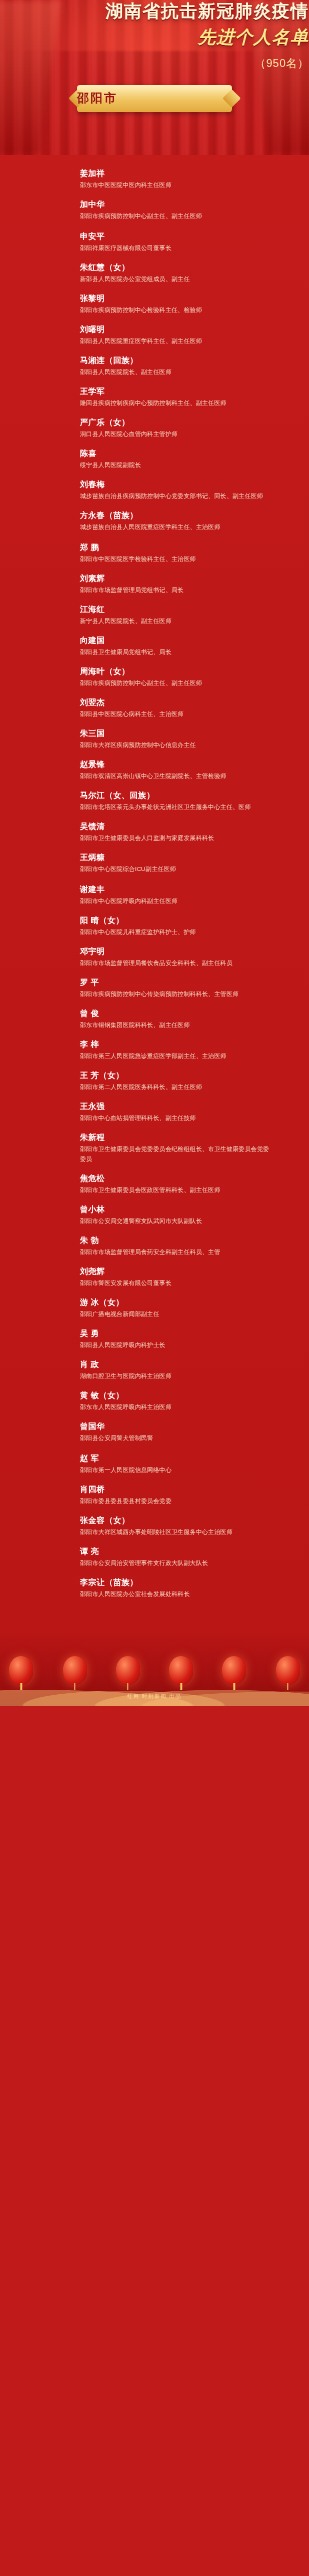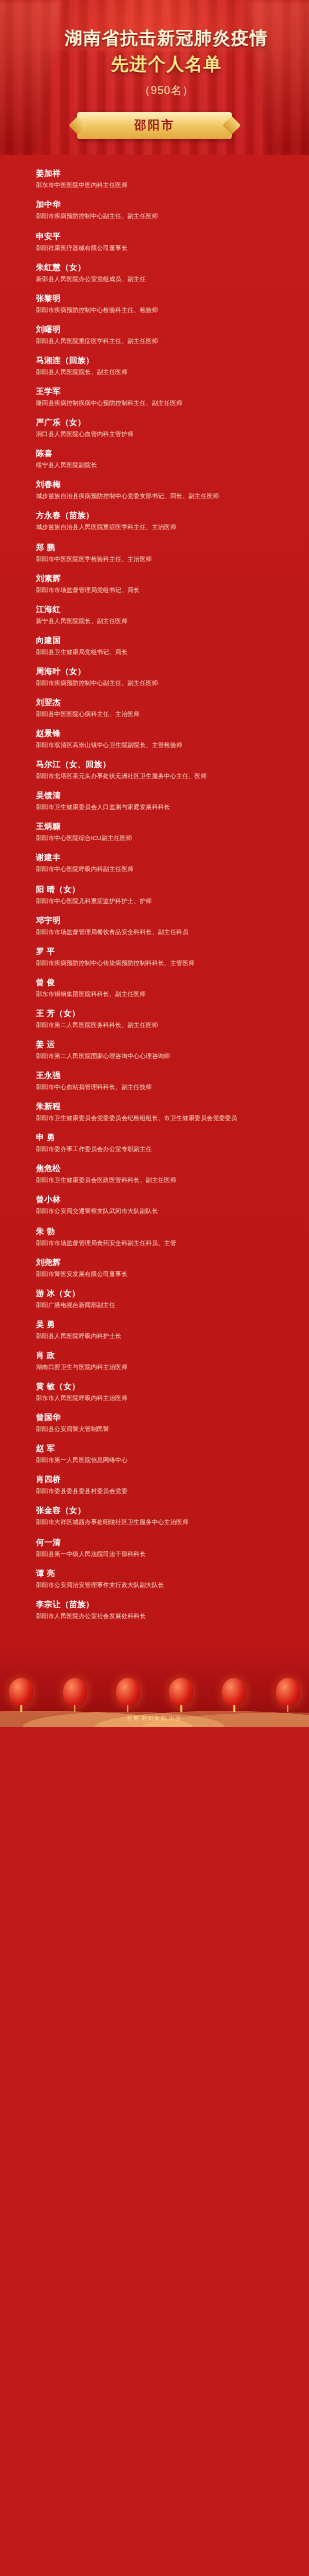--- a/index.html
+++ b/index.html
@@ -49,40 +49,40 @@
     top: 0; width: 72px; height: 155px;
     background: linear-gradient(180deg, rgba(255,120,90,.35), rgba(120,0,0,.35));
     filter: blur(3.1px);
   }
   .ribbon-left { left: -20.6px; transform: skewX(-8deg); }
   .ribbon-right { right: -20.6px; transform: skewX(8deg); }
 
   .title-wrap {
     position: relative;
     z-index: 3;
-    padding-top: 27px;
-    text-align: center;
+    text-align: right;
     margin-left: 24px;
   }
   .title-line1, .title-line2 {
     font-family: "DejaVu Sans", "Liberation Sans", sans-serif;
     font-weight: bold;
     letter-spacing: 1px;
     line-height: 1.32;
   }
   .title-line1 {
     font-size: 17.5px;
     color: #fff7d8;
     text-shadow: 0 1px 0 #8d1010, 0 2.1px 4.1px rgba(0,0,0,.35);
   }
   .title-line2 {
     font-size: 17.5px;
     margin-top: 3.1px;
     color: #ffe88a;
     text-shadow: 0 1px 0 #8d1010, 0 2.1px 4.1px rgba(0,0,0,.35);
+    font-style: italic;
   }
   .count {
     margin-top: 7.2px;
     font-size: 11px;
     color: #ffe9a8;
     letter-spacing: 0.5px;
   }
 
   
   .banner {
@@ -91,21 +91,20 @@
     width: 155px;
     margin: 0 auto;
     margin-top: 13.4px;
     height: 27px;
     background: linear-gradient(180deg, #ffe9a6 0%, #f3c košt 0%);
     background: linear-gradient(180deg, #fff0bd 0%, #f0c45f 55%, #e2a93d 100%);
     border-radius: 3.1px;
     box-shadow: 0 1.5px 4.1px rgba(0,0,0,.30);
     display: flex;
     align-items: center;
-    justify-content: center;
     font-family: Liberation Serif, serif;
   }
   .banner::before, .banner::after {
     content: "";
     position: absolute;
     top: 7.2px;
     width: 13.4px; height: 13.4px;
     background: linear-gradient(180deg, #f6d57e, #d79a2c);
     transform: rotate(45deg);
     border-radius: 1.5px;
@@ -121,20 +120,21 @@
   }
 
   
   .list {
     position: relative;
     z-index: 2;
     padding: 13.4px 36px 20.6px 36px;
   }
   .entry {
     margin-bottom: 8.8px;
+    margin-left: 44px;
   }
   .entry-name {
     font-size: 8px;
     font-weight: bold;
     color: #ffffff;
     line-height: 1.5;
     letter-spacing: 0.3px;
   }
   .entry-org {
     margin-top: 1px;
@@ -281,20 +281,24 @@
       </div>
       <div class="entry">
         <div class="entry-name">周海叶（女）</div>
         <div class="entry-org">邵阳市疾病预防控制中心副主任、副主任医师</div>
       </div>
       <div class="entry">
         <div class="entry-name">刘翌杰</div>
         <div class="entry-org">邵阳县中医医院心病科主任、主治医师</div>
       </div>
       <div class="entry">
+        <div class="entry-name">朱三国</div>
+        <div class="entry-org">邵阳市大祥区疾病预防控制中心信息办主任</div>
+      </div>
+      <div class="entry">
         <div class="entry-name">赵景锋</div>
         <div class="entry-org">邵阳市双清区高崇山镇中心卫生院副院长、主管检验师</div>
       </div>
       <div class="entry">
         <div class="entry-name">马尔江（女、回族）</div>
         <div class="entry-org">邵阳市北塔区茶元头办事处状元洲社区卫生服务中心主任、医师</div>
       </div>
       <div class="entry">
         <div class="entry-name">吴馈清</div>
         <div class="entry-org">邵阳市卫生健康委员会人口监测与家庭发展科科长</div>
@@ -317,40 +321,36 @@
       </div>
       <div class="entry">
         <div class="entry-name">罗 平</div>
         <div class="entry-org">邵阳市疾病预防控制中心传染病预防控制科科长、主管医师</div>
       </div>
       <div class="entry">
         <div class="entry-name">曾 俊</div>
         <div class="entry-org">邵东市铜钢集团医院科科长、副主任医师</div>
       </div>
       <div class="entry">
+        <div class="entry-name">李 梓</div>
+        <div class="entry-org">邵阳市第三人民医院急诊重症医学部副主任、主治医师</div>
+      </div>
+      <div class="entry">
         <div class="entry-name">王 芳（女）</div>
         <div class="entry-org">邵阳市第二人民医院医务科科长、副主任医师</div>
       </div>
       <div class="entry">
-        <div class="entry-name">姜 运</div>
-        <div class="entry-org">邵阳市第二人民医院国家心理咨询中心心理咨询师</div>
-      </div>
-      <div class="entry">
         <div class="entry-name">王永强</div>
         <div class="entry-org">邵阳市中心血站捐管理科科长、副主任技师</div>
       </div>
       <div class="entry">
         <div class="entry-name">朱新程</div>
         <div class="entry-org">邵阳市卫生健康委员会党委委员会纪检组组长、市卫生健康委员会党委委员</div>
       </div>
       <div class="entry">
-        <div class="entry-name">申 勇</div>
-        <div class="entry-org">邵阳市委办事工作委员会办公室专职副主任</div>
-      </div>
-      <div class="entry">
         <div class="entry-name">焦危松</div>
         <div class="entry-org">邵阳市卫生健康委员会医政医管科科长、副主任医师</div>
       </div>
       <div class="entry">
         <div class="entry-name">曾小林</div>
         <div class="entry-org">邵阳市公安局交通警察支队武冈市大队副队长</div>
       </div>
       <div class="entry">
         <div class="entry-name">朱 勃</div>
         <div class="entry-org">邵阳市市场监督管理局食药安全科副主任科员、主管</div>
@@ -383,24 +383,20 @@
         <div class="entry-name">赵 军</div>
         <div class="entry-org">邵阳市第一人民医院信息网络中心</div>
       </div>
       <div class="entry">
         <div class="entry-name">肖四桥</div>
         <div class="entry-org">邵阳市委县委县委县村委员会党委</div>
       </div>
       <div class="entry">
         <div class="entry-name">张金容（女）</div>
         <div class="entry-org">邵阳市大祥区城西办事处昭陵社区卫生服务中心主治医师</div>
-      </div>
-      <div class="entry">
-        <div class="entry-name">何一清</div>
-        <div class="entry-org">邵阳县第一中级人民法院司法干部科科长</div>
       </div>
       <div class="entry">
         <div class="entry-name">谭 亮</div>
         <div class="entry-org">邵阳市公安局治安管理事件支行政大队副大队长</div>
       </div>
       <div class="entry">
         <div class="entry-name">李宗让（苗族）</div>
         <div class="entry-org">邵阳市人民医院办公室社会发展处科科长</div>
       </div>
     </div>

